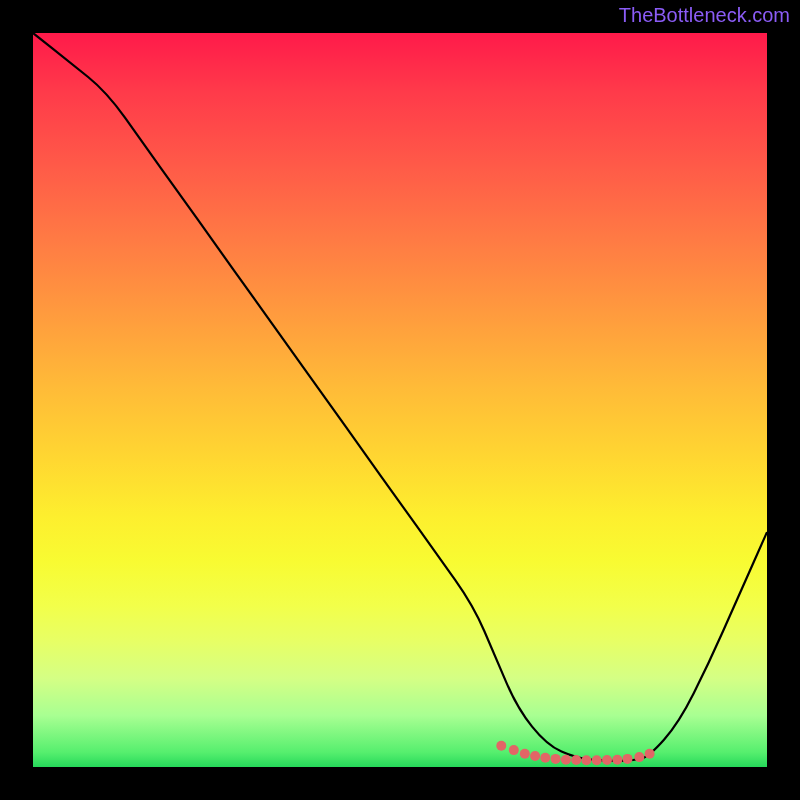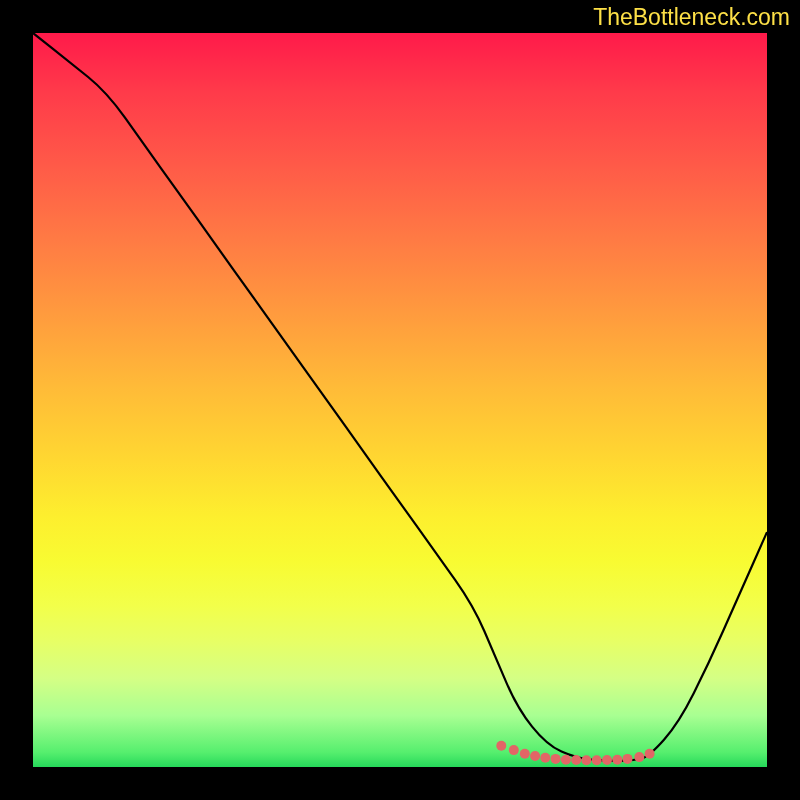--- a/index.html
+++ b/index.html
@@ -8,22 +8,22 @@
     width: 800px;
     height: 800px;
     background: #000;
     position: relative;
     font-family: Arial, sans-serif;
   }
   .watermark {
     position: absolute;
     top: 4px;
     right: 10px;
-    color: #fde047;
-    font-size: 23px;
+    color: #8b5cf6;
+    font-size: 20px;
     font-weight: 500;
     z-index: 10;
     text-align: right;
   }
   .plot-area {
     position: absolute;
     left: 33px;
     top: 33px;
     width: 734px;
     height: 734px;

